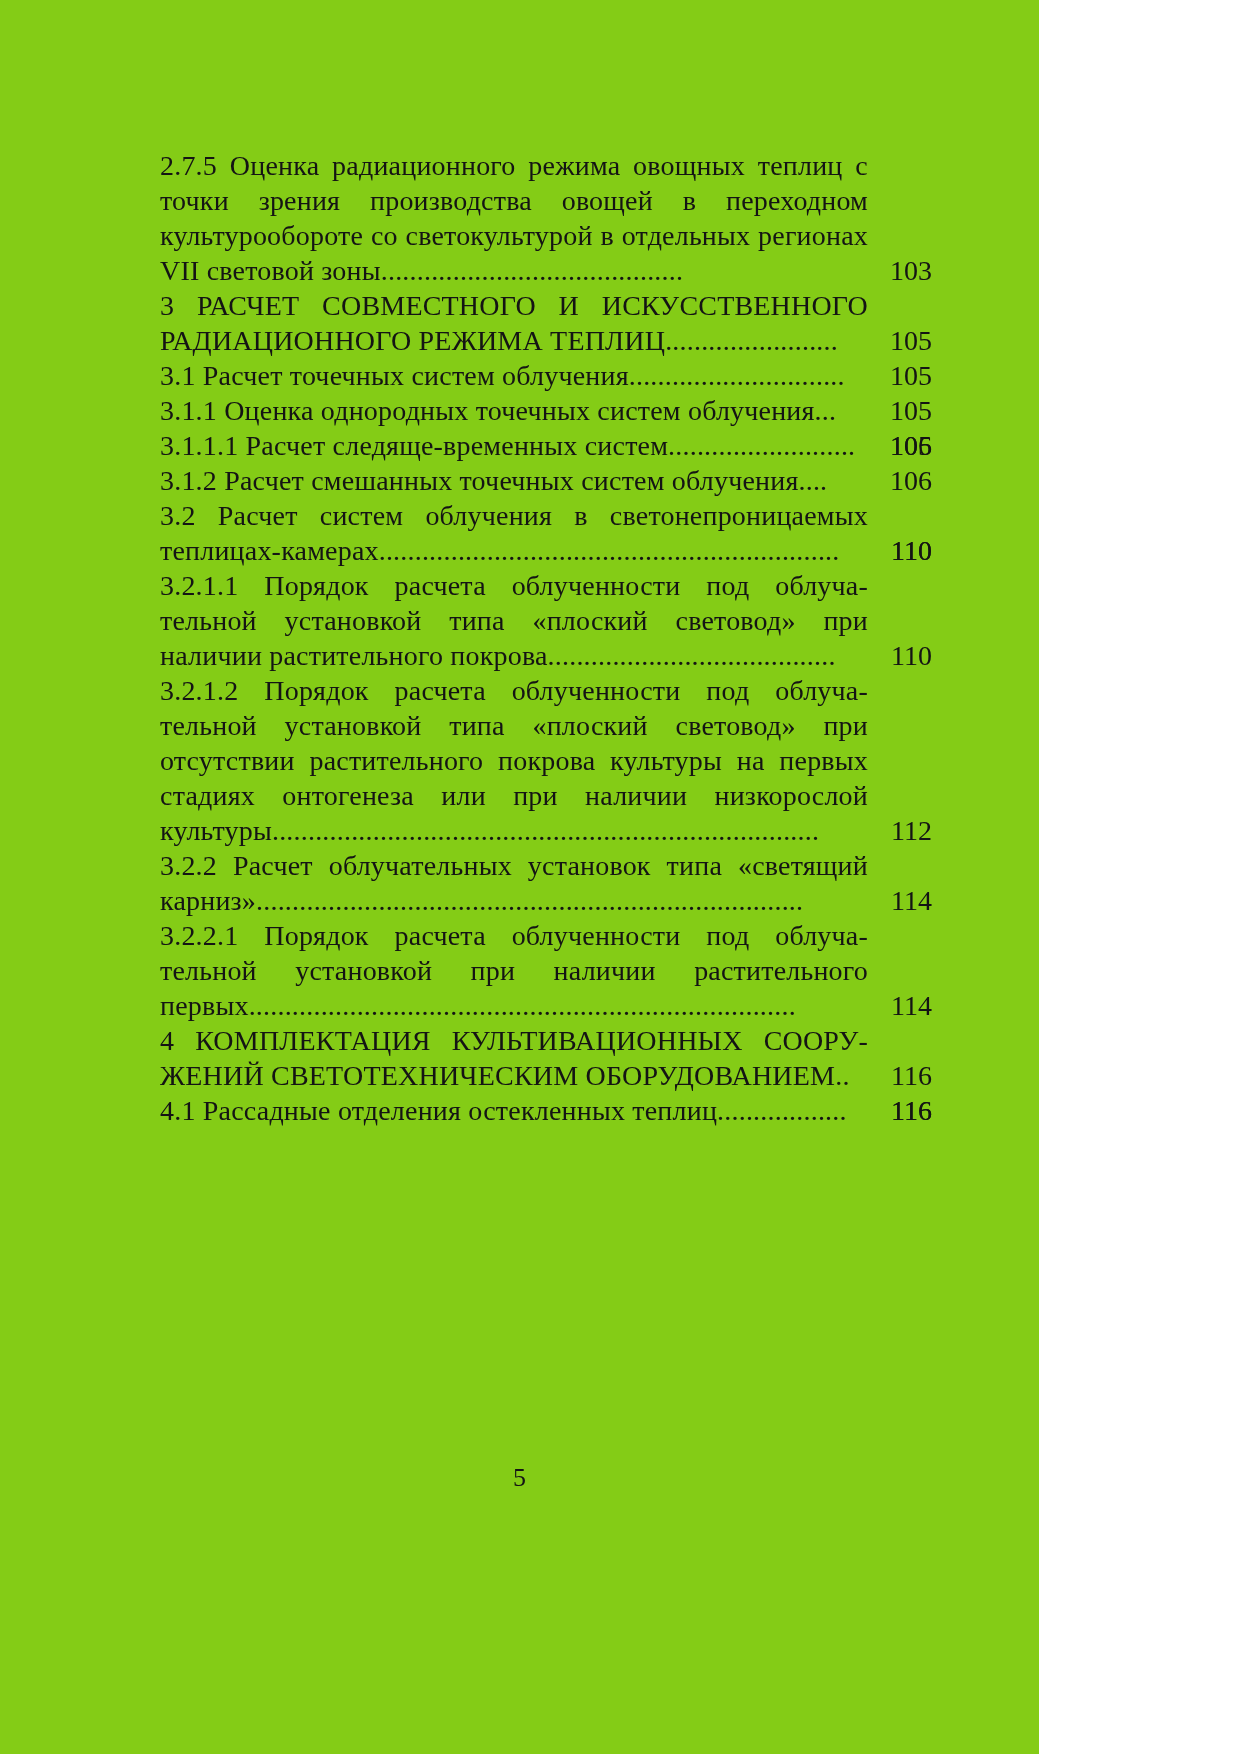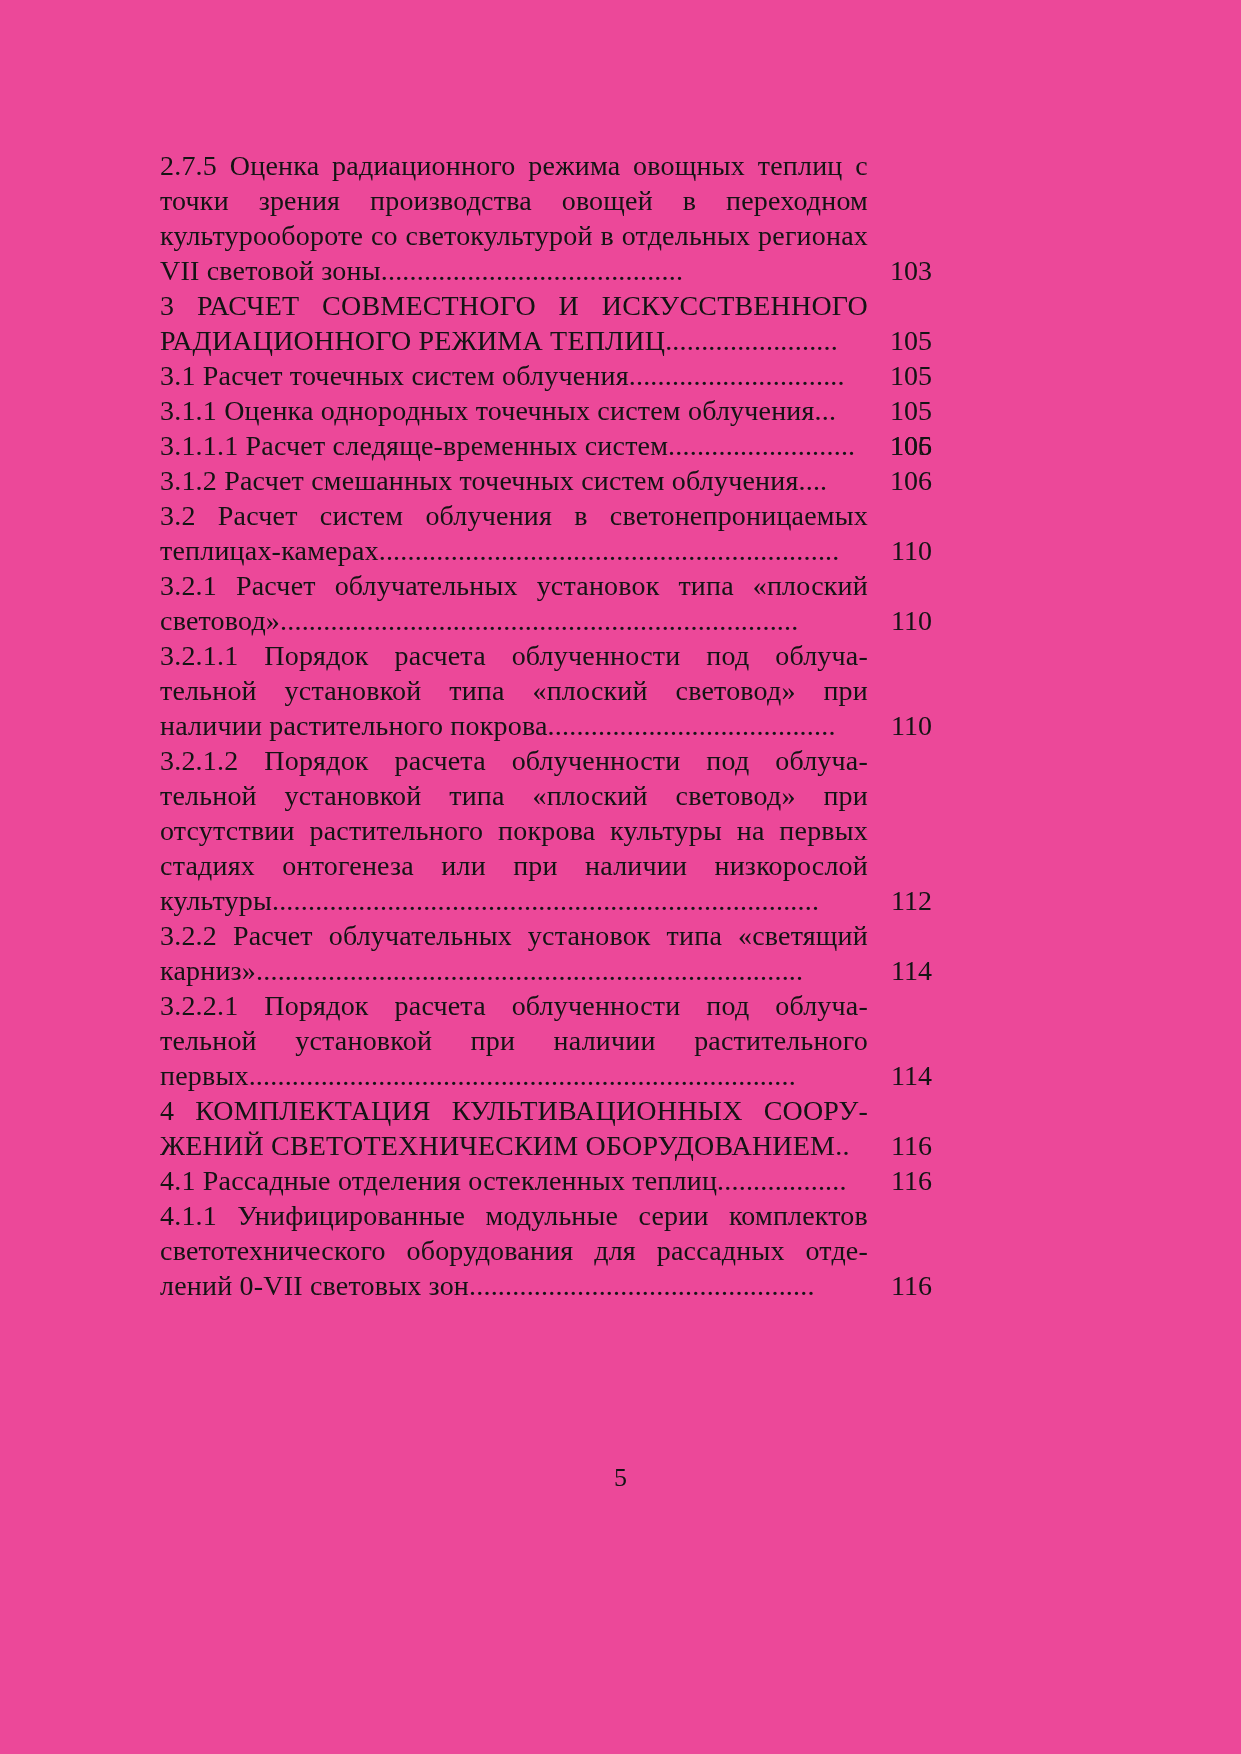--- a/index.html
+++ b/index.html
@@ -2,23 +2,23 @@
 <html><head>
 <meta charset="utf-8">
 <style>
   html, body {
     margin: 0;
     padding: 0;
     background: #ffffff;
   }
   .page {
     position: relative;
-    width: 1241px;
+    width: 1039px;
     height: 1754px;
-    background: #ec4899;
+    background: #84cc16;
     font-family: "Liberation Serif", "DejaVu Serif", serif;
     color: #141414;
     overflow: hidden;
   }
   .toc {
     position: absolute;
     left: 160px;
     top: 148px;
     width: 772px;
     font-size: 28px;
@@ -93,21 +93,20 @@
       <span class="entry-text">3.1.2 Расчет смешанных точечных систем облучения....</span>
       <span class="entry-page">106</span>
     </div>
 
     <div class="entry">
       <span class="entry-text">3.2 Расчет систем облучения в светонепроницаемых теплицах-камерах................................................................</span>
       <span class="entry-page">110</span>
     </div>
 
     <div class="entry">
-      <span class="entry-text">3.2.1 Расчет облучательных установок типа «плоский световод»........................................................................</span>
       <span class="entry-page">110</span>
     </div>
 
     <div class="entry">
       <span class="entry-text">3.2.1.1 Порядок расчета облученности под облуча-тельной установкой типа «плоский световод» при наличии растительного покрова........................................</span>
       <span class="entry-page">110</span>
     </div>
 
     <div class="entry">
       <span class="entry-text">3.2.1.2 Порядок расчета облученности под облуча-тельной установкой типа «плоский световод» при отсутствии растительного покрова культуры на первых стадиях онтогенеза или при наличии низкорослой культуры............................................................................</span>
@@ -128,21 +127,20 @@
       <span class="entry-text">4 КОМПЛЕКТАЦИЯ КУЛЬТИВАЦИОННЫХ СООРУ-ЖЕНИЙ СВЕТОТЕХНИЧЕСКИМ ОБОРУДОВАНИЕМ..</span>
       <span class="entry-page">116</span>
     </div>
 
     <div class="entry">
       <span class="entry-text">4.1 Рассадные отделения остекленных теплиц..................</span>
       <span class="entry-page">116</span>
     </div>
 
     <div class="entry">
-      <span class="entry-text">4.1.1 Унифицированные модульные серии комплектов светотехнического оборудования для рассадных отде-лений 0-VII световых зон................................................</span>
       <span class="entry-page">116</span>
     </div>
 
   </div>
 
   <div class="footer">5</div>
 
 </div>
 
 </body></html>

